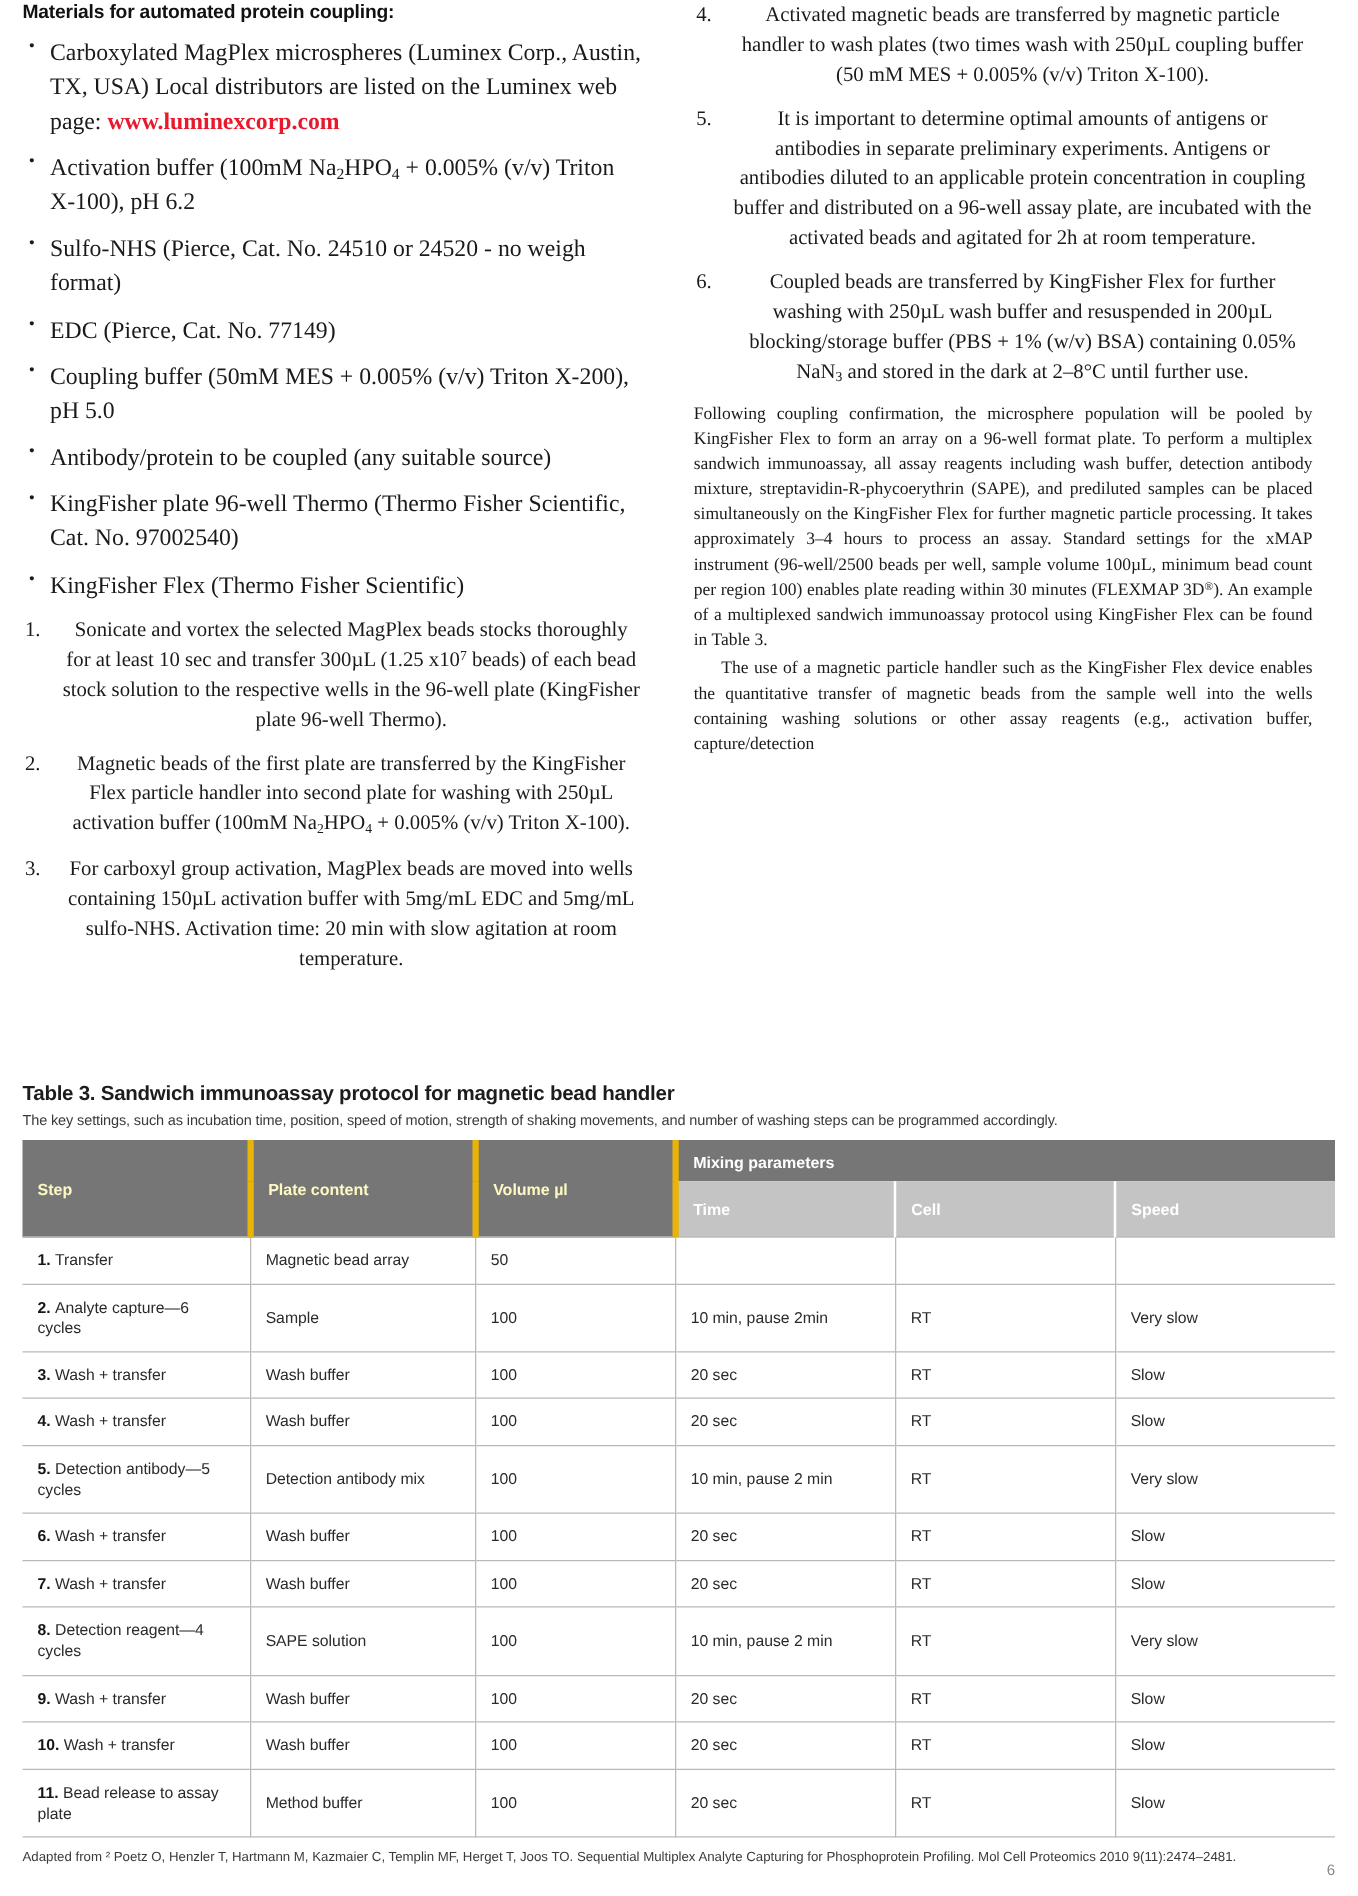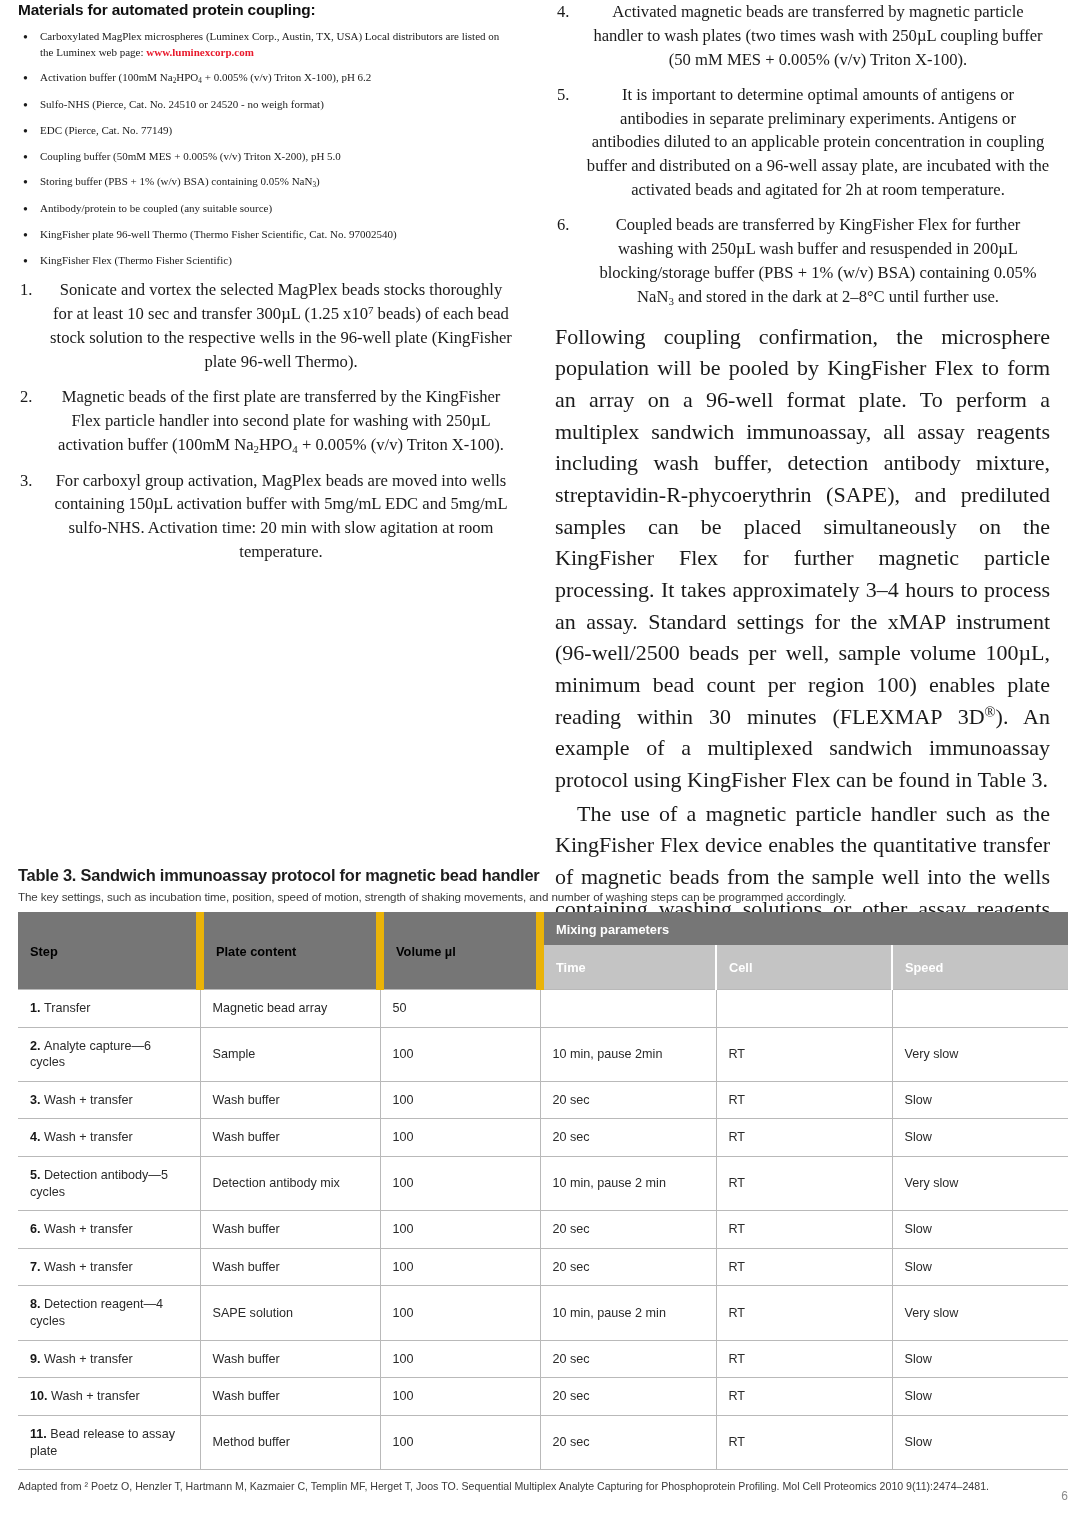--- a/index.html
+++ b/index.html
@@ -44,21 +44,21 @@
   }
 
   ul.mat-list {
     list-style: none;
     margin: 0 0 6px 0;
     padding: 0;
   }
   ul.mat-list > li {
     position: relative;
     padding-left: 22px;
-    font-size: 11px;
+    font-size: 19px;
     line-height: 1.44;
     margin-bottom: 10px;
   }
   ul.mat-list > li:before {
     content: "\2022";
     position: absolute;
     left: 5px;
     top: -1px;
     font-size: 14px;
   }
@@ -80,21 +80,21 @@
   ol.method-list > li:before {
     counter-increment: m;
     content: counter(m) ".";
     position: absolute;
     left: 2px;
     top: 0;
   }
   ol.method-list.start4 { counter-reset: m 3; }
 
   .para {
-    font-size: 22px;
+    font-size: 14px;
     line-height: 1.44;
     margin: 10px 0 0 0;
     text-align: justify;
     text-justify: inter-word;
   }
   .para.indent { text-indent: 22px; margin-top: 2px; }
 
   a.weblink {
     color: #e8192c;
     font-weight: bold;
@@ -135,25 +135,25 @@
     table-layout: fixed;
   }
   table.proto th, table.proto td {
     vertical-align: middle;
     text-align: left;
   }
 
   
   th.hdr-main {
     background: #767676;
-    color: #000000;
+    color: #fef9c3;
     font-weight: bold;
     font-size: 12.8px;
     padding: 10px 12px 9px 12px;
-    border-right: 8px solid #eab308;
+    border-right: 5px solid #eab308;
     vertical-align: bottom;
     height: 58px;
   }
   th.hdr-group {
     background: #767676;
     color: #ffffff;
     font-weight: bold;
     font-size: 12.8px;
     padding: 9px 12px 7px 12px;
     vertical-align: top;
@@ -209,21 +209,20 @@
     <div class="sec-head">Materials for automated protein coupling:</div>
 
     <ul class="mat-list">
       <li>
         <span>Carboxylated MagPlex microspheres (Luminex Corp., Austin, TX, USA) Local distributors are listed on the Luminex web page: </span><a class="weblink" href="#">www.luminexcorp.com</a>
       </li>
       <li>Activation buffer (100mM Na<sub>2</sub>HPO<sub>4</sub> + 0.005% (v/v) Triton X-100), pH 6.2</li>
       <li>Sulfo-NHS (Pierce, Cat. No. 24510 or 24520 - no weigh format)</li>
       <li>EDC (Pierce, Cat. No. 77149)</li>
       <li>Coupling buffer (50mM MES + 0.005% (v/v) Triton X-200), pH 5.0</li>
-      <li>Storing buffer (PBS + 1% (w/v) BSA) containing 0.05% NaN<sub>3</sub>)</li>
       <li>Antibody/protein to be coupled (any suitable source)</li>
       <li>KingFisher plate 96-well Thermo (Thermo Fisher Scientific, Cat. No. 97002540)</li>
       <li>KingFisher Flex (Thermo Fisher Scientific)</li>
     </ul>
 
 
     <ol class="method-list">
       <li>Sonicate and vortex the selected MagPlex beads stocks thoroughly for at least 10 sec and transfer 300µL (1.25 x10<sup>7</sup> beads) of each bead stock solution to the respective wells in the 96-well plate (KingFisher plate 96-well Thermo).</li>
       <li>Magnetic beads of the first plate are transferred by the KingFisher Flex particle handler into second plate for washing with 250µL activation buffer (100mM Na<sub>2</sub>HPO<sub>4</sub> + 0.005% (v/v) Triton X-100).</li>
       <li>For carboxyl group activation, MagPlex beads are moved into wells containing 150µL activation buffer with 5mg/mL EDC and 5mg/mL sulfo-NHS. Activation time: 20 min with slow agitation at room temperature.</li>

